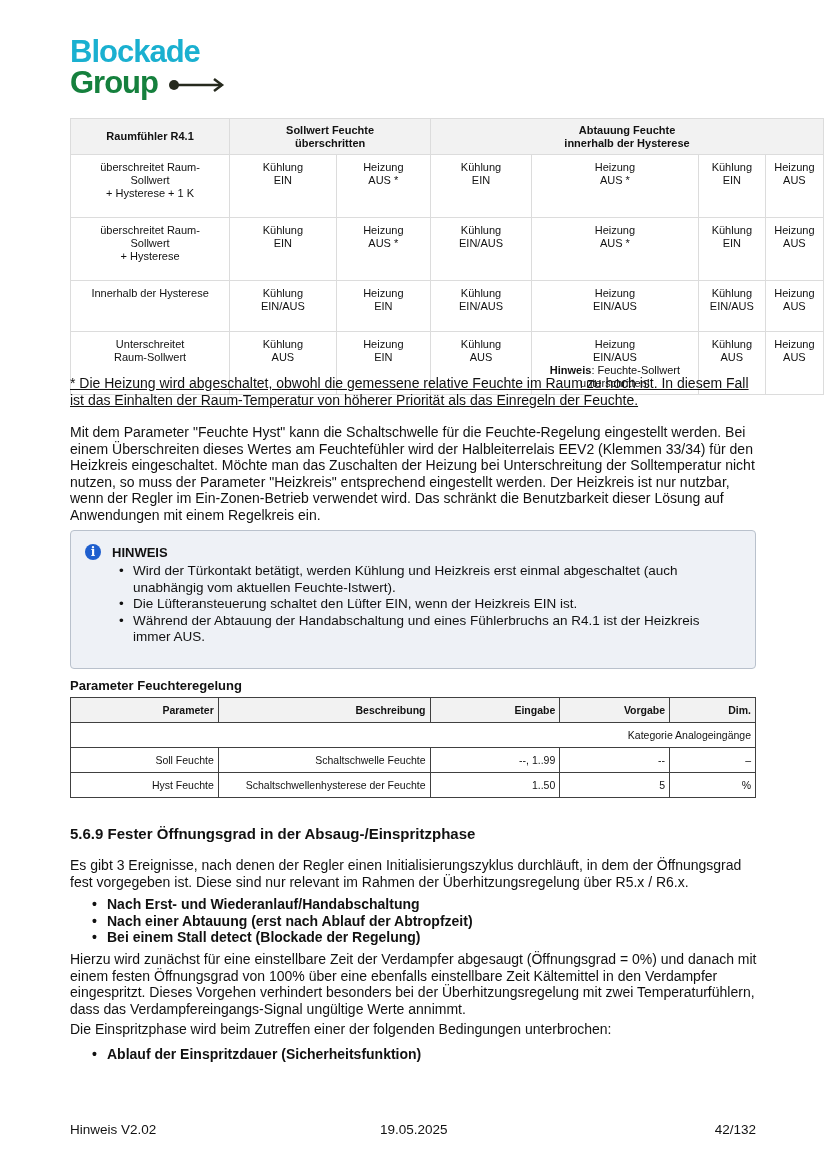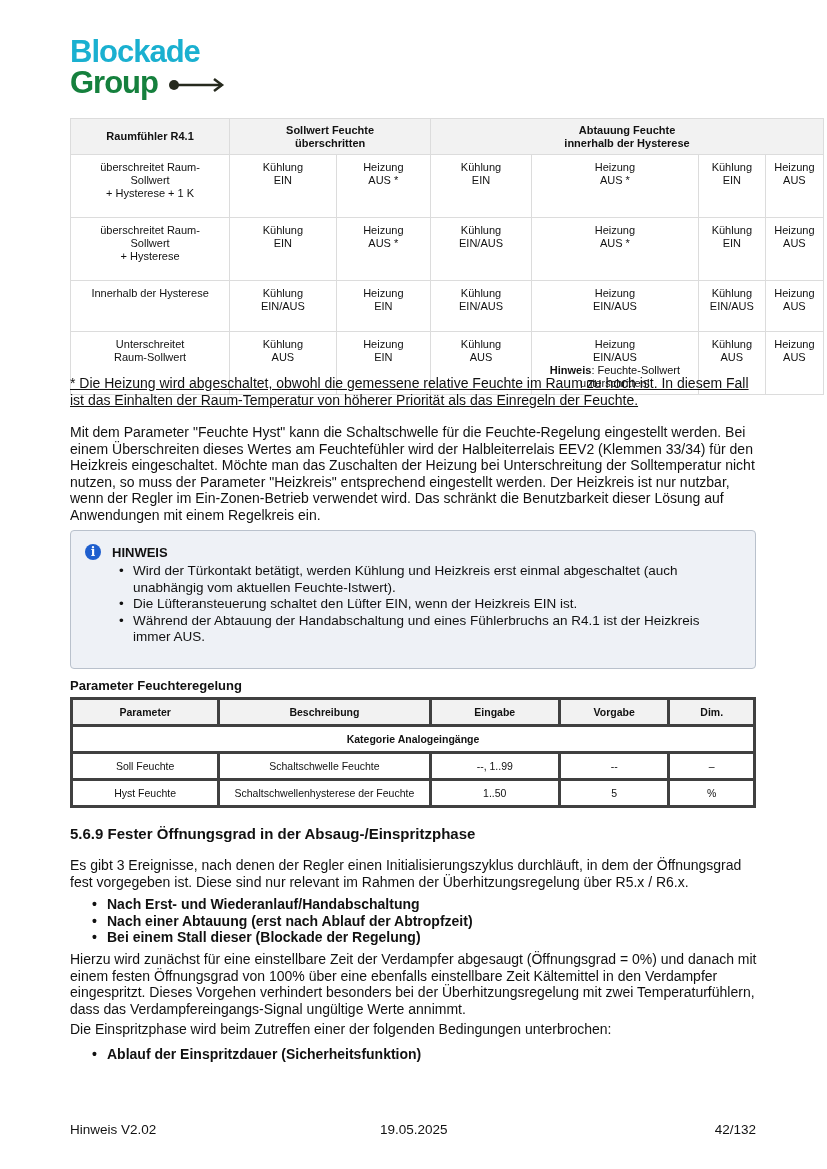--- a/index.html
+++ b/index.html
@@ -19,23 +19,23 @@
   .para { position: absolute; left: 70px; width: 690px; font-size: 14px; line-height: 16.5px; }
   .note { position: absolute; left: 70px; top: 530px; width: 684px; height: 137px; border: 1px solid #b9c1cc; border-radius: 4px; background: #eef1f6; }
   .note .title { position: absolute; left: 14px; top: 13px; display: flex; align-items: center; font-weight: 700; font-size: 13px; }
   .note .info-icon { width: 16px; height: 16px; border-radius: 50%; background: #1f5fce; color: #fff; font-weight: 700; font-size: 12px; line-height: 16px; text-align: center; margin-right: 11px; font-family: "DejaVu Serif", serif; }
   .note ul { position: absolute; left: 46px; top: 32px; margin: 0; padding: 0; list-style: none; width: 620px; font-size: 13.5px; line-height: 16.5px; }
   .note li { position: relative; padding-left: 16px; }
   .note li::before { content: "•"; position: absolute; left: 2px; }
 
   .subhead { position: absolute; left: 70px; top: 678px; font-size: 13px; font-weight: 700; }
   .t2 { position: absolute; left: 70px; top: 697px; width: 686px; font-size: 10.5px; }
-  .t2 th, .t2 td { border: 3px solid #404040; text-align: center; padding: 0 4px; height: 24px; }
+  .t2 th, .t2 td { border: 1px solid #404040; text-align: right; padding: 0 4px; height: 24px; }
   .t2 th { background: #f2f2f2; font-weight: 700; }
-  .t2 td.cat { font-weight: 700; }
+  .t2 td.cat { font-weight: 400; }
 
   .h2 { position: absolute; left: 70px; top: 825px; font-size: 15px; font-weight: 700; }
   .blist { position: absolute; left: 92px; margin: 0; padding: 0; list-style: none; font-size: 14px; line-height: 16.5px; font-weight: bold; }
   .blist li { position: relative; padding-left: 15px; }
   .blist li::before { content: "•"; position: absolute; left: 0; }
 
   .footer { position: absolute; top: 1122px; font-size: 13.5px; }
 </style>
 </head>
 <body>
@@ -159,21 +159,21 @@
     <td>%</td>
   </tr>
 </tbody>
   </table>
 
 <div class="h2">5.6.9  Fester Öffnungsgrad in der Absaug-/Einspritzphase</div>
 <div class="para" style="top:857px;">Es gibt 3 Ereignisse, nach denen der Regler einen Initialisierungszyklus durchläuft, in dem der Öffnungsgrad fest vorgegeben ist. Diese sind nur relevant im Rahmen der Überhitzungsregelung über R5.x / R6.x.</div>
 <ul class="blist" style="top:896px;">
   <li>Nach Erst- und Wiederanlauf/Handabschaltung</li>
   <li>Nach einer Abtauung (erst nach Ablauf der Abtropfzeit)</li>
-  <li>Bei einem Stall dieser (Blockade der Regelung)</li>
+  <li>Bei einem Stall detect (Blockade der Regelung)</li>
 </ul>
 <div class="para" style="top:951px;">Hierzu wird zunächst für eine einstellbare Zeit der Verdampfer abgesaugt (Öffnungsgrad = 0%) und danach mit einem festen Öffnungsgrad von 100% über eine ebenfalls einstellbare Zeit Kältemittel in den Verdampfer eingespritzt. Dieses Vorgehen verhindert besonders bei der Überhitzungsregelung mit zwei Temperaturfühlern, dass das Verdampfereingangs-Signal ungültige Werte annimmt.</div>
 <div class="para" style="top:1021px;">Die Einspritzphase wird beim Zutreffen einer der folgenden Bedingungen unterbrochen:</div>
 <ul class="blist" style="top:1046px;">
   <li>Ablauf der Einspritzdauer (Sicherheitsfunktion)</li>
 </ul>
 
 <div class="footer" style="left:70px;">Hinweis V2.02</div>
 <div class="footer" style="left:380px;">19.05.2025</div>
 <div class="footer" style="right:71px;">42/132</div>

